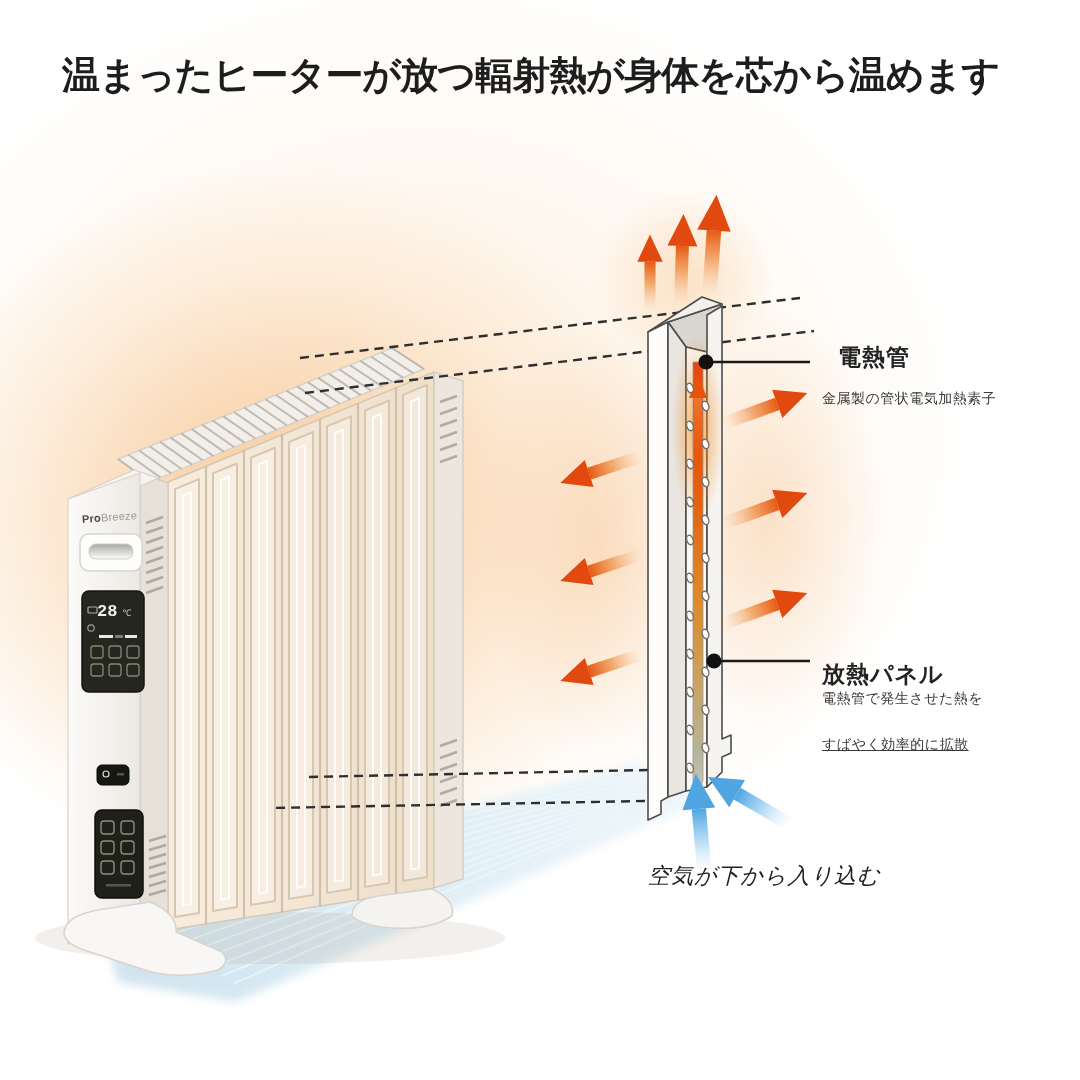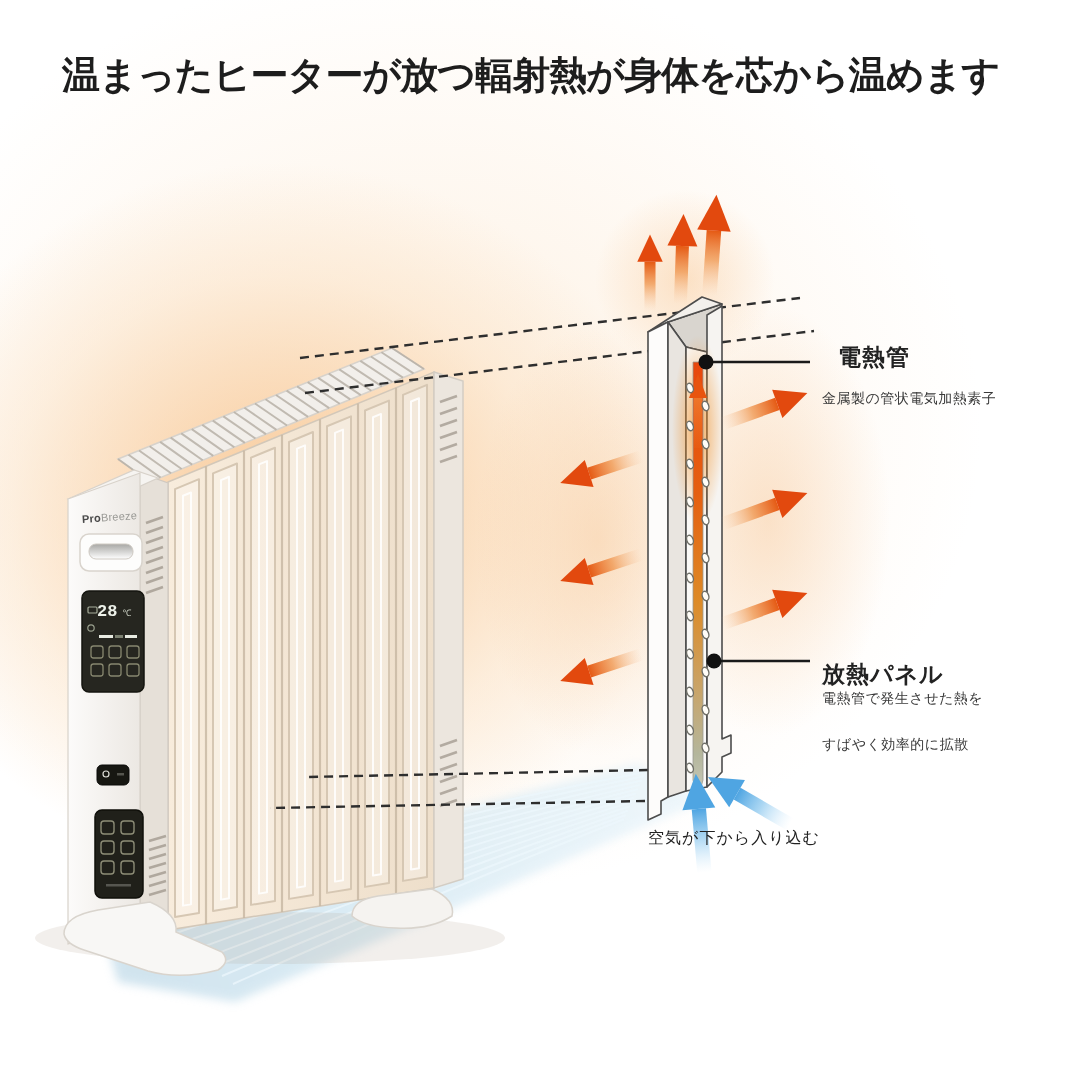--- a/index.html
+++ b/index.html
@@ -16,22 +16,22 @@
   }
   .abs{position:absolute;}
   .title{left:62px;top:50px;font-size:38px;font-weight:800;color:#1d1d1d;letter-spacing:-1px;white-space:nowrap;}
   .conv{left:55px;top:268px;font-size:21px;line-height:45px;color:#222;letter-spacing:.5px;}
   .co-t{font-size:23px;font-weight:800;color:#222;letter-spacing:1px;}
   .co-d{font-size:14px;color:#3a3a3a;letter-spacing:.5px;}
   .co1-t{left:838px;top:342px;text-align:center;}
   .co1-d{left:822px;top:390px;}
   .co2-t{left:822px;top:653px;margin-top:6px;}
   .co2-d1{left:822px;top:690px;text-align:right;}
-  .co2-d2{left:822px;top:736px;}
-  .air{left:648px;top:828px;font-size:16px;color:#222;letter-spacing:1px;}
+  .co2-d2{left:822px;top:736px;text-decoration:underline;}
+  .air{left:648px;top:861px;font-size:22px;color:#222;letter-spacing:1px;font-style:italic;}
   .logo{left:82px;top:511px;font-size:11px;transform:rotate(-4deg);letter-spacing:.2px;}
   .logo .lp{font-weight:800;color:#4a4a4a;}
   .logo .lb{font-weight:400;color:#9a9a96;}
   .disp{left:97px;top:602px;font-family:Liberation Mono, monospace;color:#eef2ea;font-size:17px;font-weight:700;}
   .disp .du{font-size:9px;margin-left:5px;color:#c9cfc2;font-weight:400;}
   svg{position:absolute;left:0;top:0;}
 </style>
 </head>
 <body>
 

